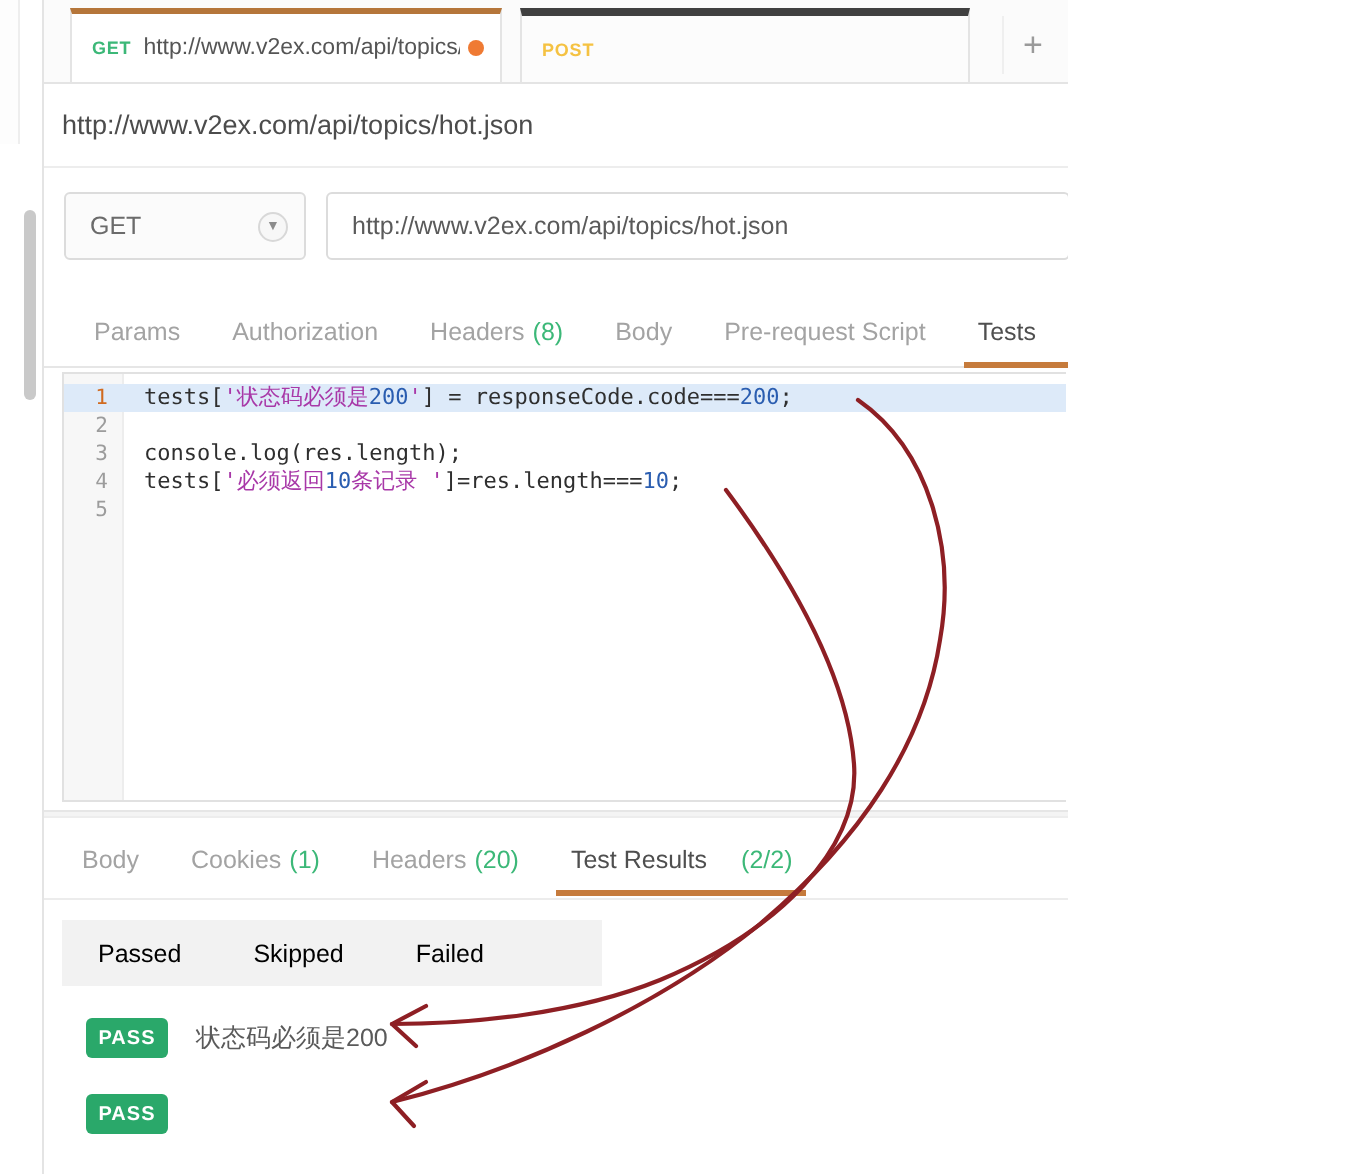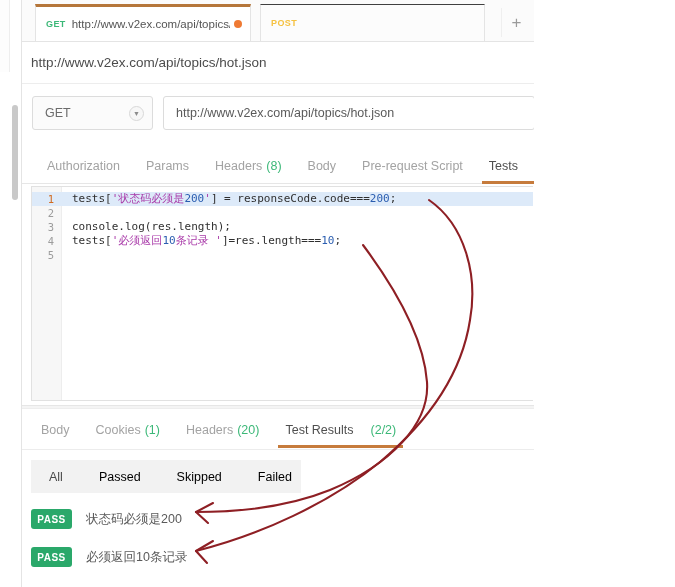--- a/index.html
+++ b/index.html
@@ -48,21 +48,21 @@
     padding: 0 8px 0 10px;
     overflow: hidden;
     white-space: nowrap;
   }
   .req-tab.active {
     border-top: 3px solid #b5763a;
     background: #ffffff;
   }
   .req-tab.inactive {
     background: #fcfcfc;
-    border-top: 1px solid #404040;
+    border-top: 4px solid #404040;
     align-items: center;
   }
   .tab1 { left: 13px; width: 216px; }
   .tab2 { left: 238px; width: 225px; }
   .method-label {
     font-size: 9px; font-weight: bold; letter-spacing: .4px;
     margin-right: 6px; flex: 0 0 auto;
   }
   .m-get  { color: #3cb878; }
   .m-post { color: #f5c242; }
@@ -205,21 +205,21 @@
     height: 33px; display: flex; align-items: center;
     padding: 0 18px; font-size: 12.5px; color: #000000;
   }
   .filter-item.active { color: #4a4a4a; }
 
   .results-list {
     position: absolute; left: 31px; top: 496px; right: 0; bottom: 0;
     background: #ffffff;
   }
   .result-row {
-    position: absolute; left: 0; height: 30px;
+    position: absolute; left: 12px; height: 30px;
     display: flex; align-items: center; justify-content: flex-end;
   }
   .row0 { top: 8px; }
   .row1 { top: 46px; }
   .pass-badge {
     width: 41px; height: 20px; border-radius: 3px;
     background: #2aa86a;
     color: #ffffff; font-size: 10px; font-weight: bold;
     letter-spacing: .5px;
     display: flex; align-items: center; justify-content: center;
@@ -279,24 +279,24 @@
   <div class="urlbar-wrap">
     <div class="method-select">
       <span class="sel-text">GET</span>
       <span class="caret">▼</span>
     </div>
     <div class="url-input" placeholder="Enter request URL here">http://www.v2ex.com/api/topics/hot.json</div>
   </div>
 
   <div class="req-subtabs">
     <div class="subtab">
+      <span>Params</span>
+    </div>
+    <div class="subtab">
       <span>Authorization</span>
-    </div>
-    <div class="subtab">
-      <span>Params</span>
     </div>
     <div class="subtab">
       <span>Headers</span>
       <span class="count-green">(8)</span>
     </div>
     <div class="subtab">
       <span>Body</span>
     </div>
     <div class="subtab">
       <span>Pre-request Script</span>
@@ -333,42 +333,38 @@
       <span>Headers</span>
       <span class="count-green">(20)</span>
     </div>
     <div class="subtab active">
       <span>Test Results</span>
       <span class="count-green">(2/2)</span>
     </div>
   </div>
 
   <div class="filter-bar">
-    <div class="filter-item active">
-      <span>All</span>
-    </div>
     <div class="filter-item">
       <span>Passed</span>
     </div>
     <div class="filter-item">
       <span>Skipped</span>
     </div>
     <div class="filter-item">
       <span>Failed</span>
     </div>
   </div>
 
   <div class="results-list">
     <div class="result-row row0">
       <span class="pass-badge">PASS</span>
       <span class="result-text">状态码必须是200</span>
     </div>
     <div class="result-row row1">
       <span class="pass-badge">PASS</span>
-      <span class="result-text">必须返回10条记录</span>
     </div>
   </div>
 
   <svg class="annot" viewBox="0 0 675 587">
     <g fill="none" stroke="#8e1f24" stroke-width="2.1" stroke-linecap="round" stroke-linejoin="round">
 
       <path d="M429,200 C465,225 478,275 470,320 C462,372 430,420 380,462 C330,503 260,535 196,551"></path>
       <path d="M196,551 L213,541 M196,551 L207,563"></path>
 
       <path d="M363,245 C398,292 424,340 427,382 C430,424 390,465 330,490 C288,507 236,512 196,512"></path>

